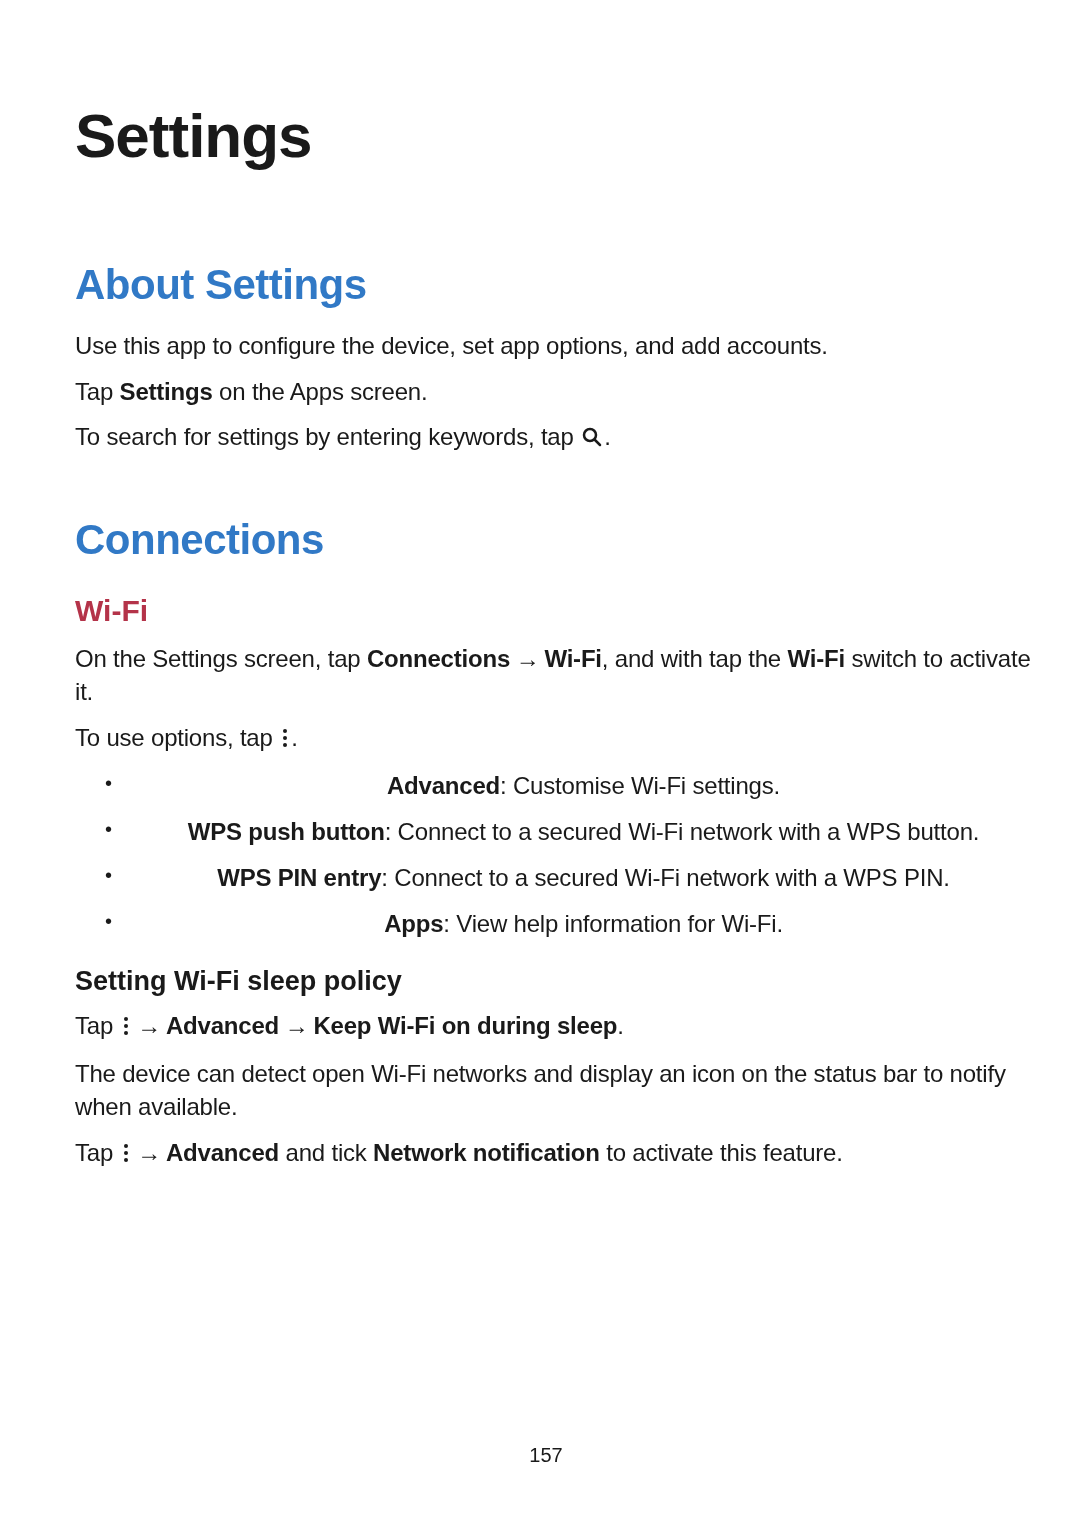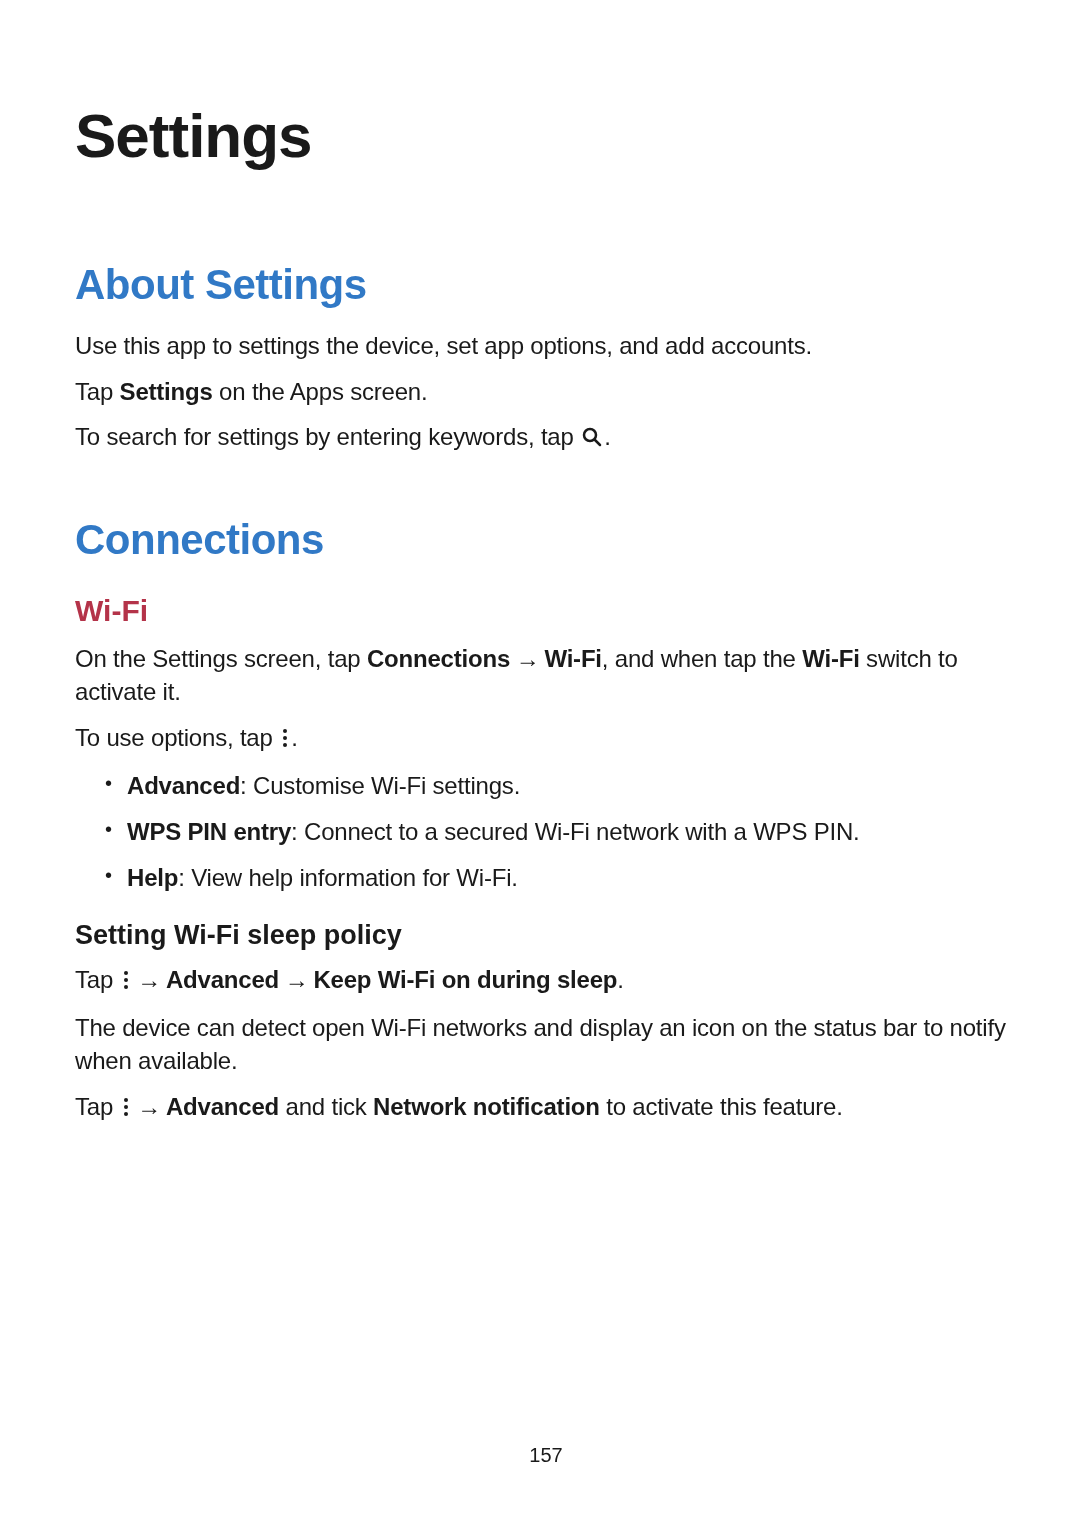--- a/index.html
+++ b/index.html
@@ -59,20 +59,21 @@
       margin: 0 2px;
     }
     .more-icon {
       display: inline-block;
       vertical-align: middle;
       margin: 0 2px;
     }
     .bullet-list {
       list-style: none;
       margin: 0 0 24px 30px;
+      text-align: center;
     }
     .bullet-item {
       font-size: 24px;
       line-height: 1.5;
       color: #1a1a1a;
       margin-bottom: 10px;
       position: relative;
       padding-left: 22px;
       letter-spacing: -0.2px;
     }
@@ -105,49 +106,50 @@
       color: #1a1a1a;
     }
   </style>
 </head>
 <body>
 
 <div class="page">
   <h1 class="title">Settings</h1>
 
   <h2 class="section-heading">About Settings</h2>
-  <p class="body-text">Use this app to settings the device, set app options, and add accounts.</p>
+  <p class="body-text">Use this app to configure the device, set app options, and add accounts.</p>
   <p class="body-text">
     <span>Tap </span><span class="bold">Settings</span><span> on the Apps screen.</span>
   </p>
   <p class="body-text">
     <span>To search for settings by entering keywords, tap </span><span class="search-icon"><svg width="20" height="20" viewBox="0 0 20 20">
           <circle cx="8" cy="8" r="6" stroke="#1a1a1a" stroke-width="2.5" fill="none"></circle>
           <line x1="13" y1="13" x2="18" y2="18" stroke="#1a1a1a" stroke-width="2.5" stroke-linecap="round"></line>
         </svg></span><span>.</span>
   </p>
 
   <h2 class="section-heading connections">Connections</h2>
 
   <h3 class="subsection-heading">Wi-Fi</h3>
   <p class="body-text">
-    <span>On the Settings screen, tap </span><span class="bold">Connections</span><span class="arrow"> → </span><span class="bold">Wi-Fi</span><span>, and when tap the </span><span class="bold">Wi-Fi</span><span> switch to activate it.</span>
+    <span>On the Settings screen, tap </span><span class="bold">Connections</span><span class="arrow"> → </span><span class="bold">Wi-Fi</span><span>, and with tap the </span><span class="bold">Wi-Fi</span><span> switch to activate it.</span>
   </p>
   <p class="body-text">
     <span>To use options, tap </span><span class="more-icon"><svg width="8" height="20" viewBox="0 0 8 20">
           <circle cx="4" cy="3" r="2" fill="#1a1a1a"></circle>
           <circle cx="4" cy="10" r="2" fill="#1a1a1a"></circle>
           <circle cx="4" cy="17" r="2" fill="#1a1a1a"></circle>
         </svg></span><span>.</span>
   </p>
 
   <ul class="bullet-list">
     <li class="bullet-item"><span class="bold">Advanced</span><span>: Customise Wi-Fi settings.</span></li>
+    <li class="bullet-item"><span class="bold">WPS push button</span><span>: Connect to a secured Wi-Fi network with a WPS button.</span></li>
     <li class="bullet-item"><span class="bold">WPS PIN entry</span><span>: Connect to a secured Wi-Fi network with a WPS PIN.</span></li>
-    <li class="bullet-item"><span class="bold">Help</span><span>: View help information for Wi-Fi.</span></li>
+    <li class="bullet-item"><span class="bold">Apps</span><span>: View help information for Wi-Fi.</span></li>
   </ul>
 
   <h4 class="sub-heading">Setting Wi-Fi sleep policy</h4>
   <p class="body-text">
     <span>Tap </span><span class="more-icon"><svg width="8" height="20" viewBox="0 0 8 20">
           <circle cx="4" cy="3" r="2" fill="#1a1a1a"></circle>
           <circle cx="4" cy="10" r="2" fill="#1a1a1a"></circle>
           <circle cx="4" cy="17" r="2" fill="#1a1a1a"></circle>
         </svg></span><span class="arrow"> → </span><span class="bold">Advanced</span><span class="arrow"> → </span><span class="bold">Keep Wi-Fi on during sleep</span><span>.</span>
   </p>

